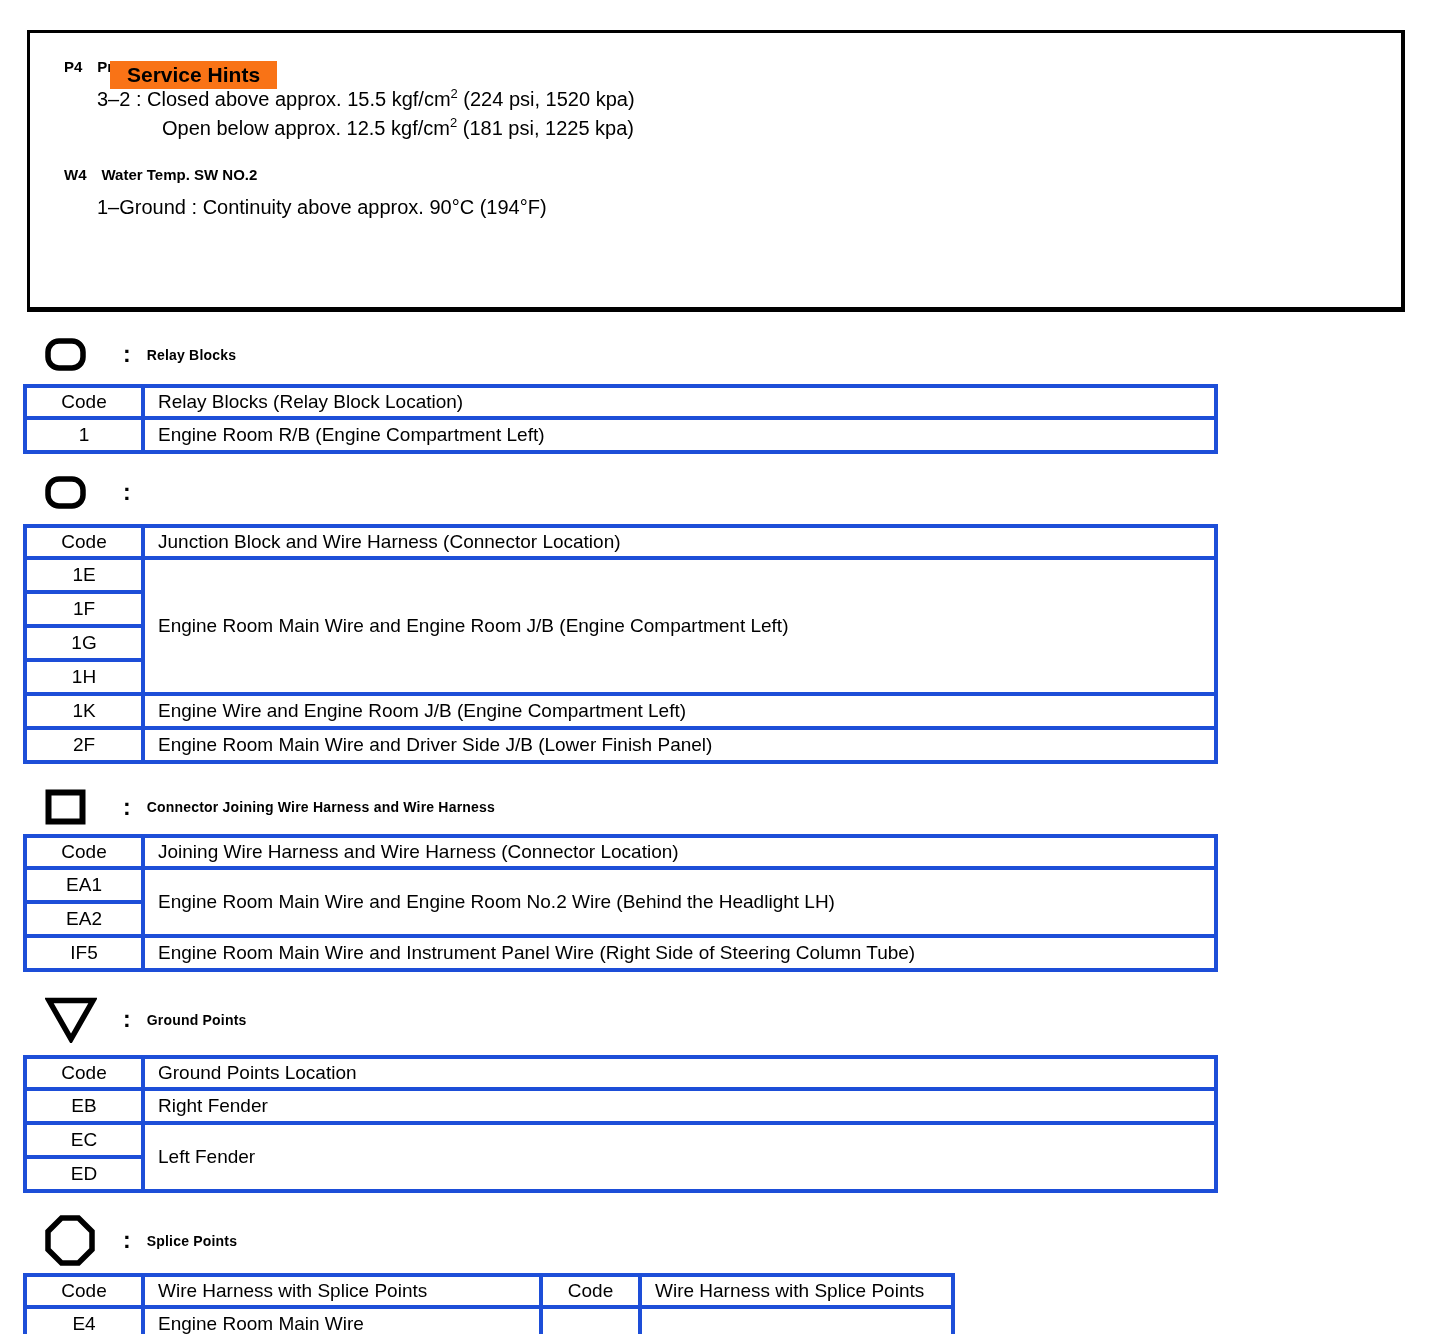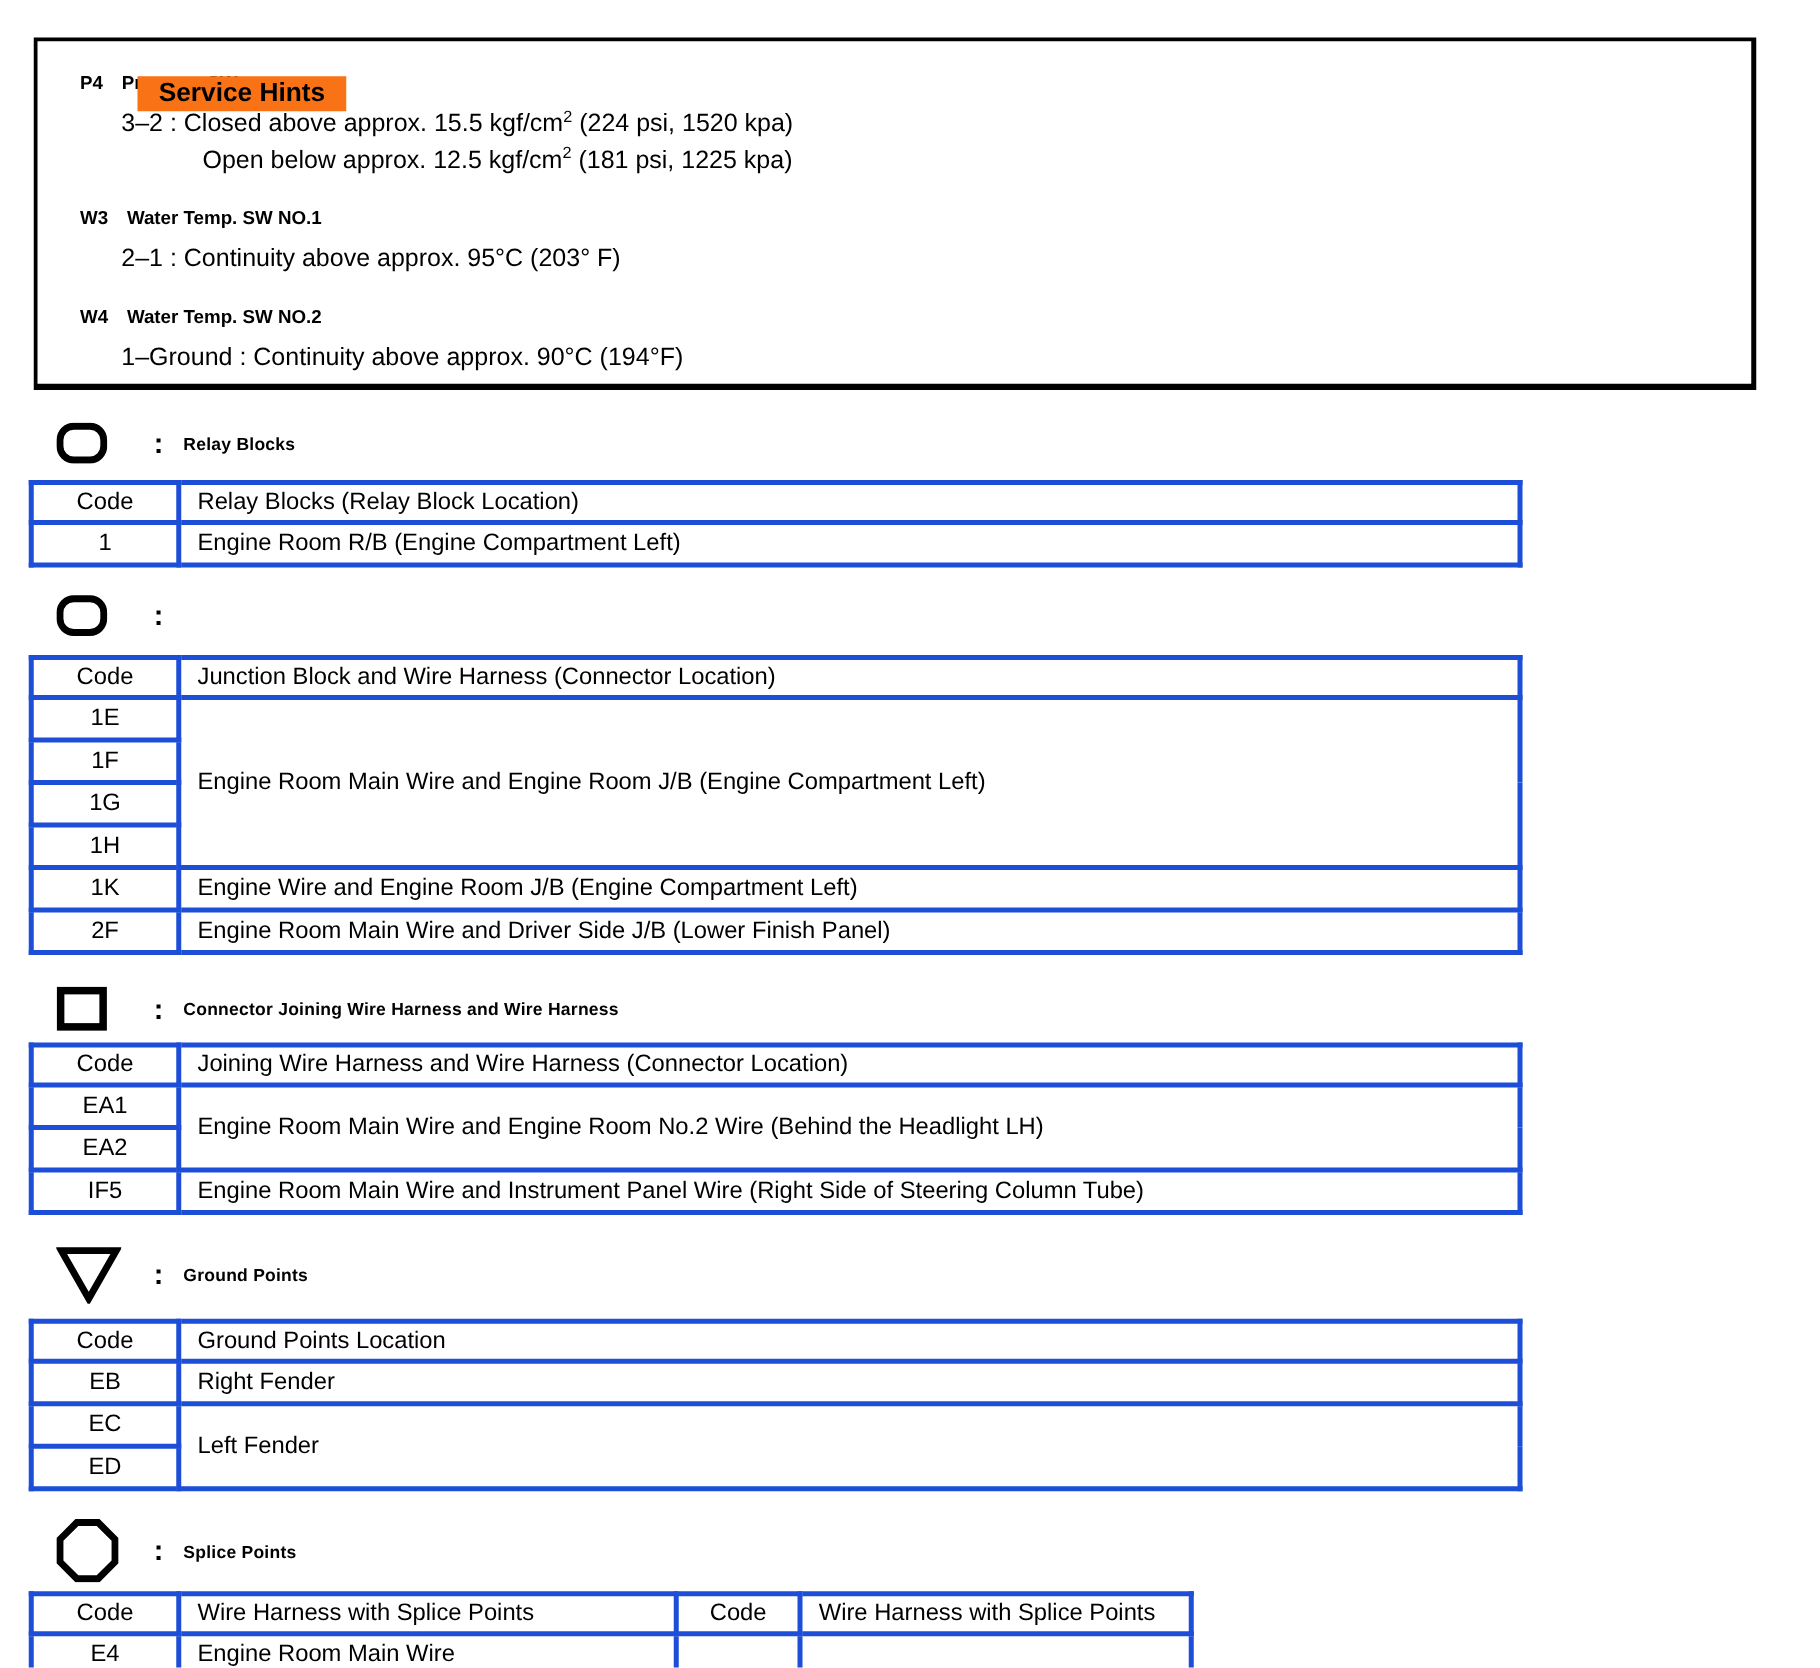--- a/index.html
+++ b/index.html
@@ -71,24 +71,20 @@
 
   <div class="hints-box">
     <div class="hints-title">Service Hints</div>
     <div id="hints-content">
         <div class="hint-item">
           <div class="hint-head"><span class="hint-code">P4</span><span class="hint-name">Pressure SW</span></div>
           <div class="hint-line ind1">3–2 : Closed above approx. 15.5 kgf/cm<sup>2</sup> (224 psi, 1520 kpa)</div>
           <div class="hint-line ind2">Open below approx. 12.5 kgf/cm<sup>2</sup> (181 psi, 1225 kpa)</div>
         </div>
         <div class="hint-item">
-          <div class="hint-head"><span class="hint-code">W3</span><span class="hint-name">Water Temp. SW NO.1</span></div>
-          <div class="hint-line ind1">2–1 : Continuity above approx. 95°C (203° F)</div>
-        </div>
-        <div class="hint-item">
           <div class="hint-head"><span class="hint-code">W4</span><span class="hint-name">Water Temp. SW NO.2</span></div>
           <div class="hint-line ind1">1–Ground : Continuity above approx. 90°C (194°F)</div>
         </div>
       </div>
   </div>
 
   <div id="sections">
       <section class="section sec-relay-blocks">
         <div class="section-head">
           <span class="symbol">

